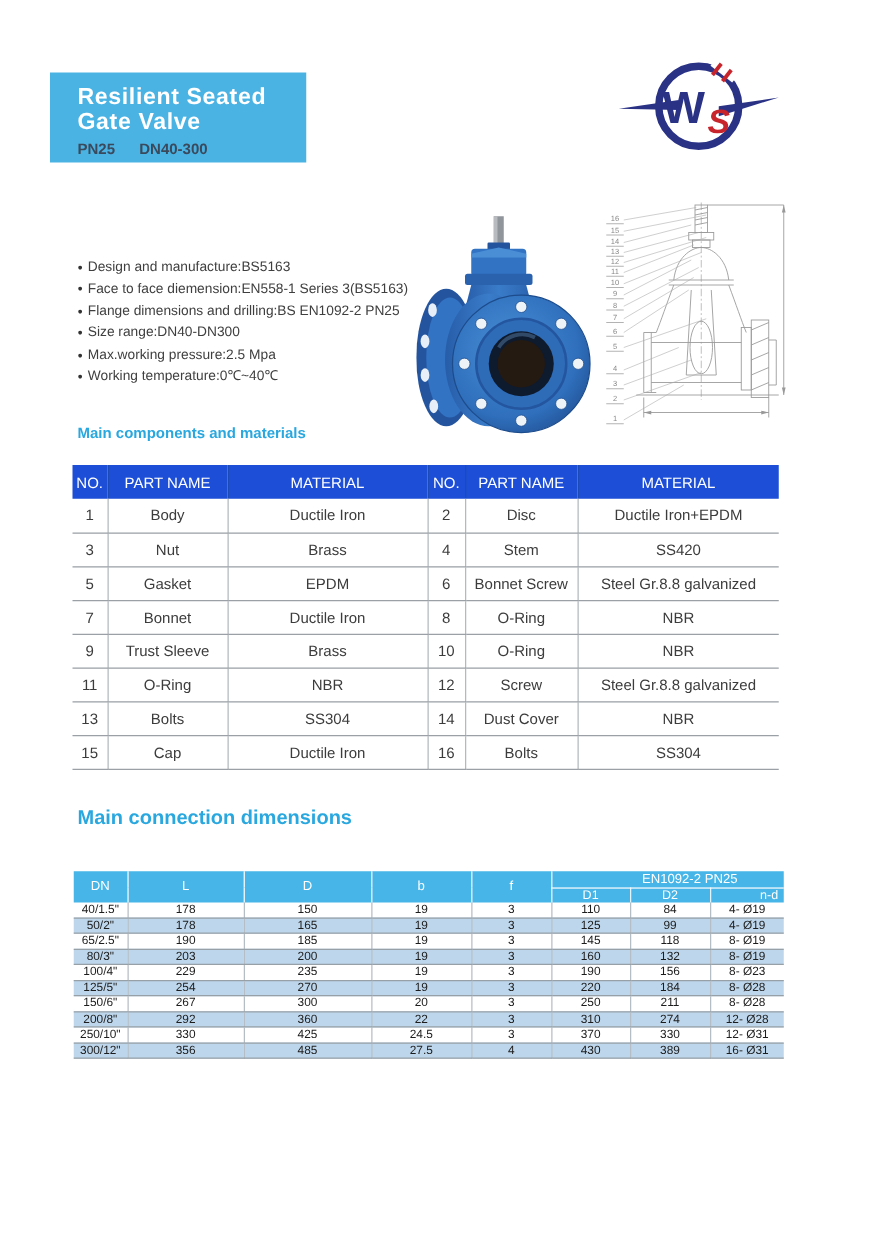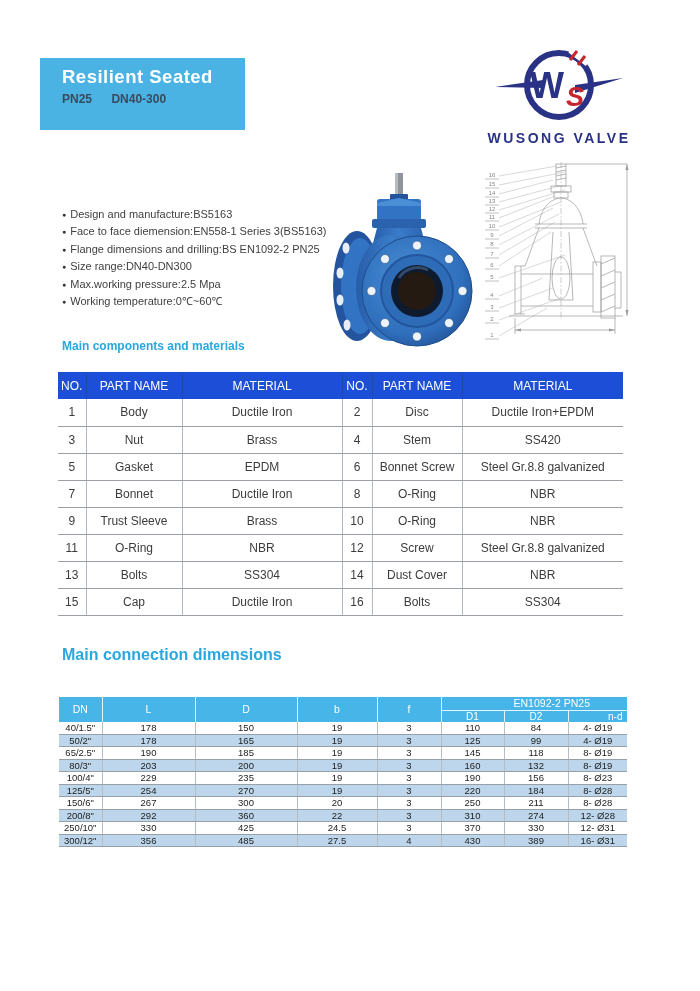--- a/index.html
+++ b/index.html
@@ -58,46 +58,46 @@
   .dims-table td:last-child { border-right:none; }
   .dims-table tr.alt td { background:#bdd6eb; }
 </style>
 </head>
 <body>
 
 <div id="page">
 
   <div class="title-block">
     <div class="title-line">Resilient Seated</div>
+    <div class="title-line">Gate Valve</div>
     <div class="pn-row">
       <span>PN25</span>
       <span>DN40-300</span>
     </div>
   </div>
 
   <svg class="logo-emblem" width="132" height="84" viewBox="0 0 132 84">
     <circle cx="66" cy="40" r="32" fill="none" stroke="#2a3286" stroke-width="6"></circle>
     <rect x="78" y="0" width="22" height="16" fill="#ffffff" transform="rotate(38 89 8)"></rect>
     <line x1="84" y1="6" x2="77" y2="15" stroke="#c8242b" stroke-width="3"></line>
     <line x1="92" y1="11" x2="85" y2="20" stroke="#c8242b" stroke-width="3"></line>
     <polygon points="2,42 50,35 50,43" fill="#2a3286"></polygon>
     <polygon points="130,33 82,40 82,48" fill="#2a3286"></polygon>
     <text x="54" y="53" text-anchor="middle" font-size="36" font-weight="bold" fill="#2a3286" font-family="Liberation Sans, sans-serif">W</text>
     <text x="82" y="61" text-anchor="middle" font-size="27" font-weight="bold" font-style="italic" fill="#c8242b" font-family="Liberation Sans, sans-serif">S</text>
   </svg>
-  <div class="brand-name">WUSONG VALVE</div>
 
 
   <div class="bullet-list">
       <div class="bullet"><span class="dot">●</span><span>Design and manufacture:BS5163</span></div>
       <div class="bullet"><span class="dot">●</span><span>Face to face diemension:EN558-1 Series 3(BS5163)</span></div>
       <div class="bullet"><span class="dot">●</span><span>Flange dimensions and drilling:BS EN1092-2 PN25</span></div>
       <div class="bullet"><span class="dot">●</span><span>Size range:DN40-DN300</span></div>
       <div class="bullet"><span class="dot">●</span><span>Max.working pressure:2.5 Mpa</span></div>
-      <div class="bullet"><span class="dot">●</span><span>Working temperature:0℃~60℃</span></div>
+      <div class="bullet"><span class="dot">●</span><span>Working temperature:0℃~40℃</span></div>
     </div>
 
   <svg class="valve-photo" width="145" height="176" viewBox="0 0 145 176">
     <defs>
       <radialGradient id="gflange" cx="42%" cy="40%" r="70%">
         <stop offset="0%" stop-color="#4a8fd6"></stop>
           <stop offset="70%" stop-color="#2f6fbc"></stop>
           <stop offset="100%" stop-color="#215093"></stop>
       </radialGradient>
       <linearGradient id="gbody" x1="0" y1="0" x2="1" y2="0">

